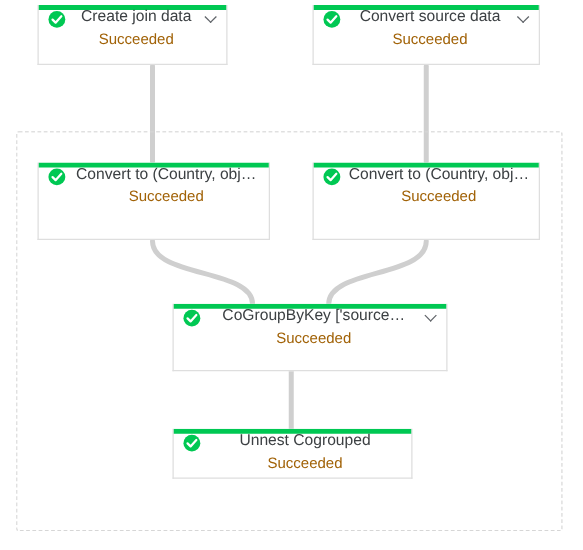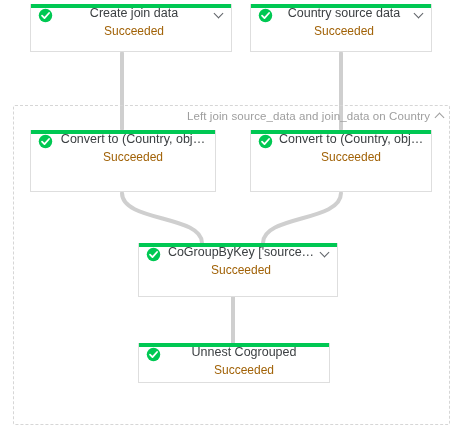--- a/index.html
+++ b/index.html
@@ -146,43 +146,39 @@
       <path d="M 122 193 C 122 222, 202 215, 202 243"></path>
 
       <path d="M 341 193 C 341 222, 263 215, 263 243"></path>
 
       <path d="M 233 297 L 233 343"></path>
     </g>
   </svg>
 
   <div class="group-box" style="left:13px; top:105px; width:437px; height:320px;"></div>
 
-  <div class="group-label" style="right:22px; top:110px;">
-    <span>Left join source_data and join_data on Country</span>
-    <span class="chev-up"></span>
-  </div>
-
-  <div class="node" style="left:30px; top:4px; width:202px; height:48px;">
+
+  <div class="node" style="left:30px; top:4px; width:152px; height:48px;">
     <div class="node-bar"></div>
     <svg class="status-icon" viewBox="0 0 16 16">
       <circle cx="8" cy="8" r="7.2" fill="#00c853"></circle>
       <path d="M4.3 8.2 L6.9 10.8 L11.8 5.3" fill="none" stroke="#ffffff" stroke-width="1.9" stroke-linecap="round" stroke-linejoin="round"></path>
     </svg>
     <div class="node-title">Create join data</div>
     <div class="node-chevron"></div>
     <div class="node-status">Succeeded</div>
   </div>
 
   <div class="node" style="left:250px; top:4px; width:182px; height:48px;">
     <div class="node-bar"></div>
     <svg class="status-icon" viewBox="0 0 16 16">
       <circle cx="8" cy="8" r="7.2" fill="#00c853"></circle>
       <path d="M4.3 8.2 L6.9 10.8 L11.8 5.3" fill="none" stroke="#ffffff" stroke-width="1.9" stroke-linecap="round" stroke-linejoin="round"></path>
     </svg>
-    <div class="node-title">Country source data</div>
+    <div class="node-title">Convert source data</div>
     <div class="node-chevron"></div>
     <div class="node-status">Succeeded</div>
   </div>
 
   <div class="node" style="left:30px; top:130px; width:186px; height:62px;">
     <div class="node-bar"></div>
     <svg class="status-icon" viewBox="0 0 16 16">
       <circle cx="8" cy="8" r="7.2" fill="#00c853"></circle>
       <path d="M4.3 8.2 L6.9 10.8 L11.8 5.3" fill="none" stroke="#ffffff" stroke-width="1.9" stroke-linecap="round" stroke-linejoin="round"></path>
     </svg>
@@ -193,21 +189,21 @@
   <div class="node" style="left:250px; top:130px; width:182px; height:62px;">
     <div class="node-bar"></div>
     <svg class="status-icon" viewBox="0 0 16 16">
       <circle cx="8" cy="8" r="7.2" fill="#00c853"></circle>
       <path d="M4.3 8.2 L6.9 10.8 L11.8 5.3" fill="none" stroke="#ffffff" stroke-width="1.9" stroke-linecap="round" stroke-linejoin="round"></path>
     </svg>
     <div class="node-title" style="right:8px;">Convert to (Country, obj…</div>
     <div class="node-status" style="right:8px;">Succeeded</div>
   </div>
 
-  <div class="node" style="left:138px; top:243px; width:200px; height:54px;">
+  <div class="node" style="left:138px; top:243px; width:220px; height:54px;">
     <div class="node-bar"></div>
     <svg class="status-icon" viewBox="0 0 16 16">
       <circle cx="8" cy="8" r="7.2" fill="#00c853"></circle>
       <path d="M4.3 8.2 L6.9 10.8 L11.8 5.3" fill="none" stroke="#ffffff" stroke-width="1.9" stroke-linecap="round" stroke-linejoin="round"></path>
     </svg>
     <div class="node-title">CoGroupByKey ['source…</div>
     <div class="node-chevron"></div>
     <div class="node-status">Succeeded</div>
   </div>
 

